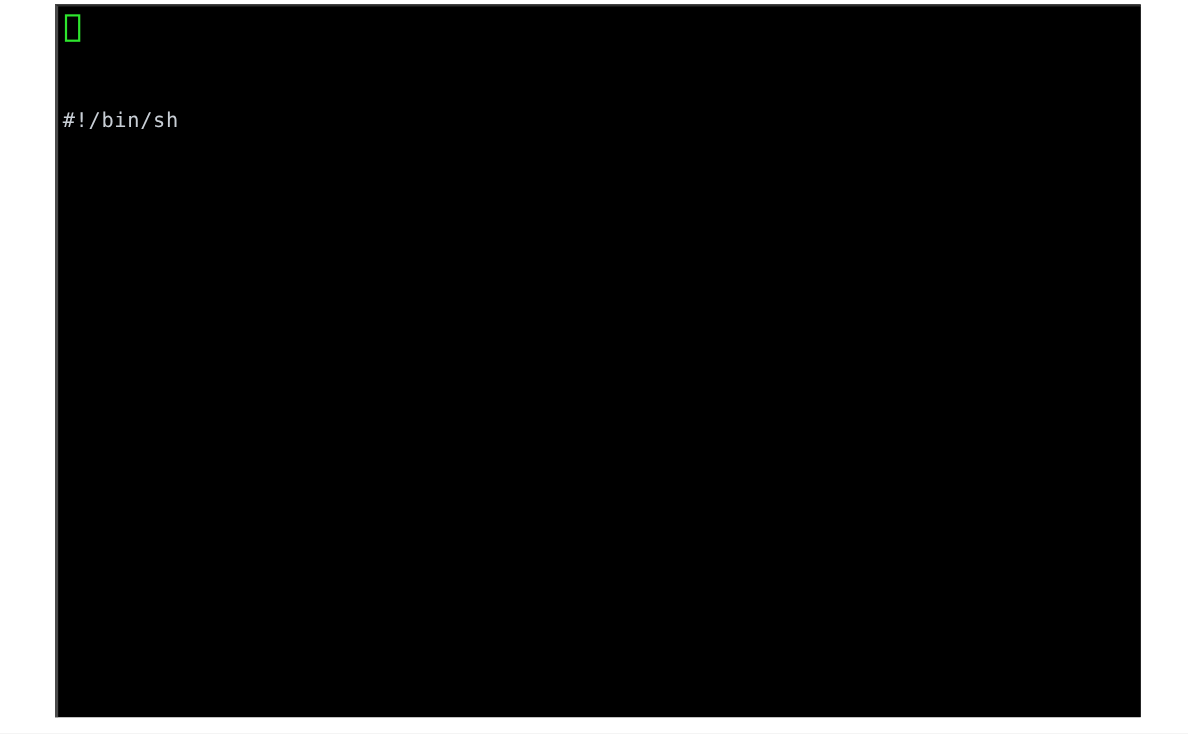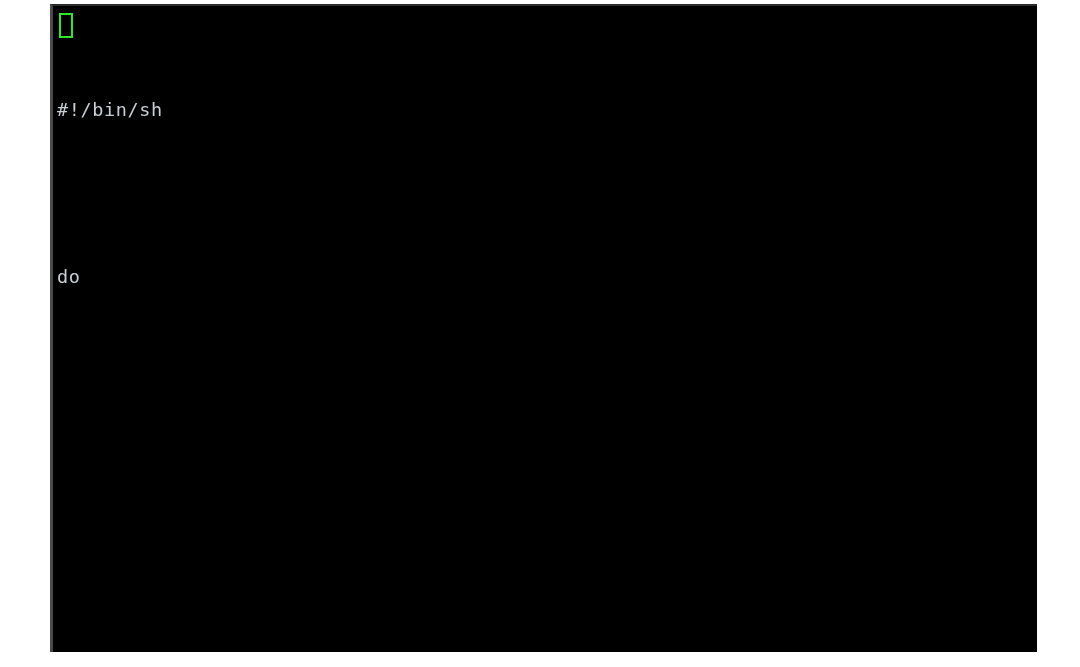--- a/index.html
+++ b/index.html
@@ -73,21 +73,20 @@
 <body>
 
 <div id="screenshot">
 
   <div id="terminal-window">
 
     <div id="terminal-screen">
 
       <div class="term-line">#!/bin/sh</div>
       <div class="term-line"></div>
-      <div class="term-line">do</div>
       
       
       
       
       
       
       
       
 
       

